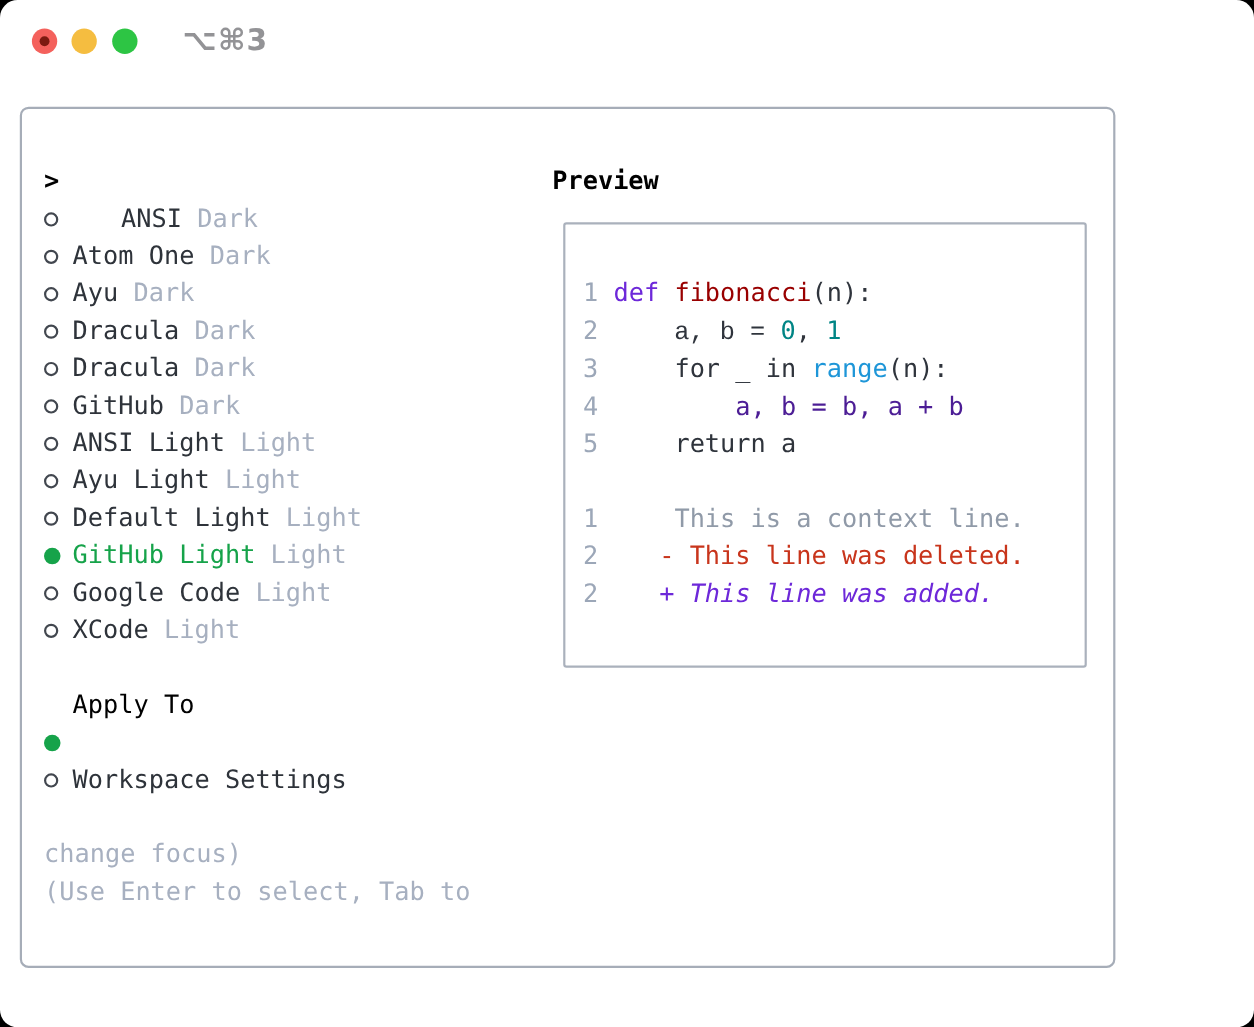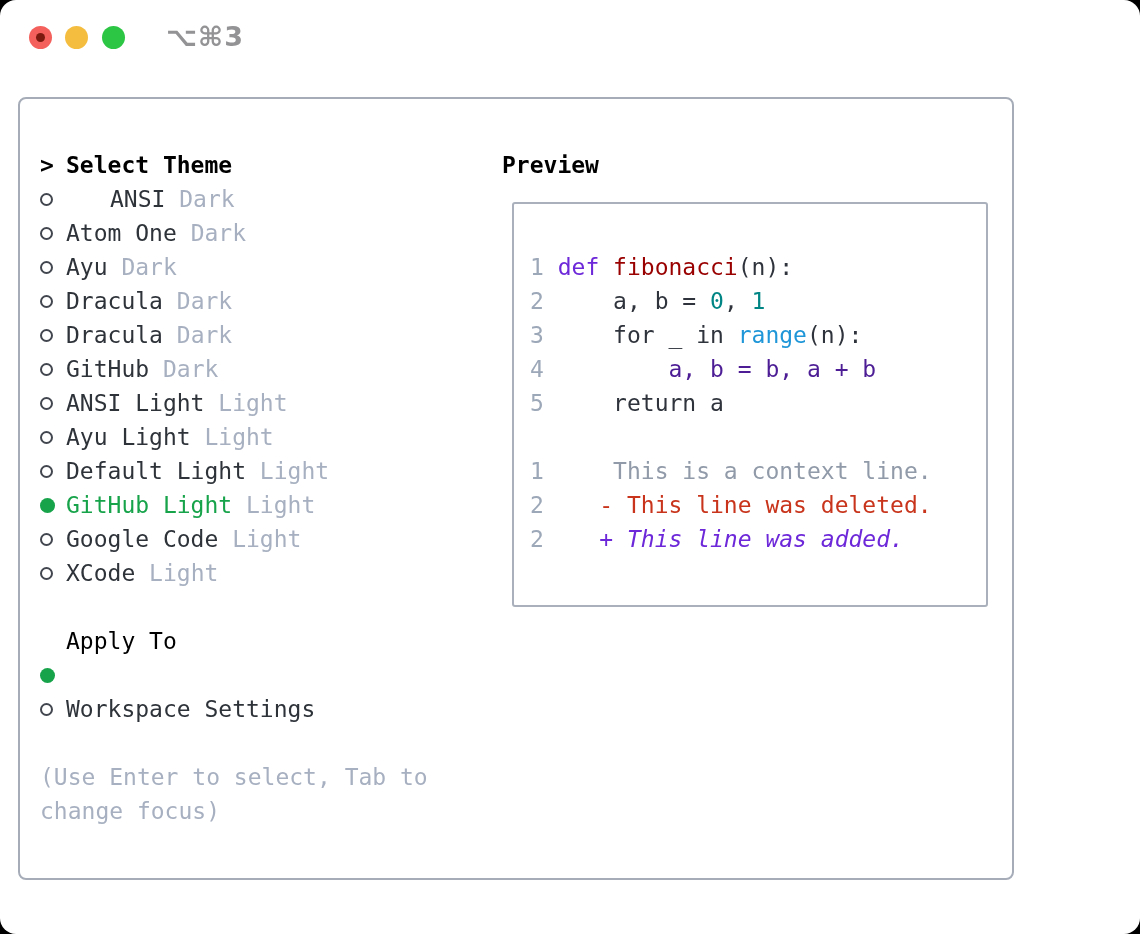--- a/index.html
+++ b/index.html
@@ -56,21 +56,20 @@
     <div class="tl tl-min" style="background: rgb(245, 189, 64);"></div>
     <div class="tl tl-zoom" style="background: rgb(45, 197, 68);"></div>
     <div class="shortcut" style="color: rgb(147, 147, 150);">⌥⌘3</div>
   </div>
 
   <div class="panel">
 
     <div class="leftcol">
       <div class="row">
         <span class="marker prompt">&gt;</span>
-        <span class="hdr">Select Theme</span>
       </div>
 
       <div id="theme-list">
           <div class="row"><span class="marker"><span class="radio"></span></span><span style="color: rgb(46, 51, 58); margin-left: 44px;">ANSI</span><span style="color: rgb(167, 176, 192);"> Dark</span></div>
           <div class="row"><span class="marker"><span class="radio"></span></span><span style="color: rgb(46, 51, 58);">Atom One</span><span style="color: rgb(167, 176, 192);"> Dark</span></div>
           <div class="row"><span class="marker"><span class="radio"></span></span><span style="color: rgb(46, 51, 58);">Ayu</span><span style="color: rgb(167, 176, 192);"> Dark</span></div>
           <div class="row"><span class="marker"><span class="radio"></span></span><span style="color: rgb(46, 51, 58);">Dracula</span><span style="color: rgb(167, 176, 192);"> Dark</span></div>
           <div class="row"><span class="marker"><span class="radio"></span></span><span style="color: rgb(46, 51, 58);">Dracula</span><span style="color: rgb(167, 176, 192);"> Dark</span></div>
           <div class="row"><span class="marker"><span class="radio"></span></span><span style="color: rgb(46, 51, 58);">GitHub</span><span style="color: rgb(167, 176, 192);"> Dark</span></div>
           <div class="row"><span class="marker"><span class="radio"></span></span><span style="color: rgb(46, 51, 58);">ANSI Light</span><span style="color: rgb(167, 176, 192);"> Light</span></div>
@@ -88,30 +87,30 @@
         <span style="color:#000">Apply To</span>
       </div>
 
       <div id="apply-list">
           <div class="row"><span class="marker"><span class="radio sel" style="background: rgb(22, 163, 74);"></span></span></div>
           <div class="row"><span class="marker"><span class="radio"></span></span><span style="color: rgb(46, 51, 58);">Workspace Settings</span></div>
         </div>
 
       <div class="row"></div>
 
+      <div class="help" style="color: rgb(167, 176, 192);">change focus)</div>
       <div class="help" style="color: rgb(167, 176, 192);">(Use Enter to select, Tab to</div>
-      <div class="help" style="color: rgb(167, 176, 192);">change focus)</div>
     </div>
 
     <div class="preview-label">Preview</div>
 
     <div class="preview-box">
       <pre class="preview-pre" id="preview-pre"><span><span style="color: rgb(156, 167, 184);"></span>
 </span><span><span style="color: rgb(156, 167, 184);">1 </span><span style="color: #6d28d9; text-align: right;">def </span><span style="color: rgb(153, 0, 0);">fibonacci</span><span style="color: rgb(47, 52, 60);">(n):</span>
-</span><span><span style="color: rgb(156, 167, 184);">2 </span><span style="color: rgb(47, 52, 60);">    a, b = </span><span style="color: rgb(0, 133, 133);">0</span><span style="color: rgb(47, 52, 60);">, </span><span style="color: rgb(0, 133, 133);">1</span>
+</span><span><span style="color: rgb(156, 167, 184);">2 </span><span style="color: rgb(47, 52, 60); font-family: Liberation Mono, monospace;">    a, b = </span><span style="color: rgb(0, 133, 133);">0</span><span style="color: rgb(47, 52, 60);">, </span><span style="color: rgb(0, 133, 133);">1</span>
 </span><span><span style="color: rgb(156, 167, 184);">3 </span><span style="color: rgb(47, 52, 60);">    for _ in </span><span style="color: rgb(30, 150, 216);">range</span><span style="color: rgb(47, 52, 60);">(n):</span>
 </span><span><span style="color: rgb(156, 167, 184);">4 </span><span style="color: #4c1d95;">        a, b = b, a + b</span>
 </span><span><span style="color: rgb(156, 167, 184);">5 </span><span style="color: rgb(47, 52, 60);">    return a</span>
 </span><span><span style="color: rgb(156, 167, 184);"></span>
 </span><span><span style="color: rgb(156, 167, 184);">1 </span><span style="color: rgb(144, 154, 168);">    This is a context line.</span>
 </span><span><span style="color: rgb(156, 167, 184);">2 </span><span style="color: rgb(47, 52, 60);">   </span><span style="color: rgb(200, 53, 28);">- This line was deleted.</span>
 </span><span><span style="color: rgb(156, 167, 184);">2 </span><span style="color: rgb(47, 52, 60);">   </span><span style="color: #6d28d9; font-style: italic;">+ This line was added.</span>
 </span></pre>
     </div>
 

